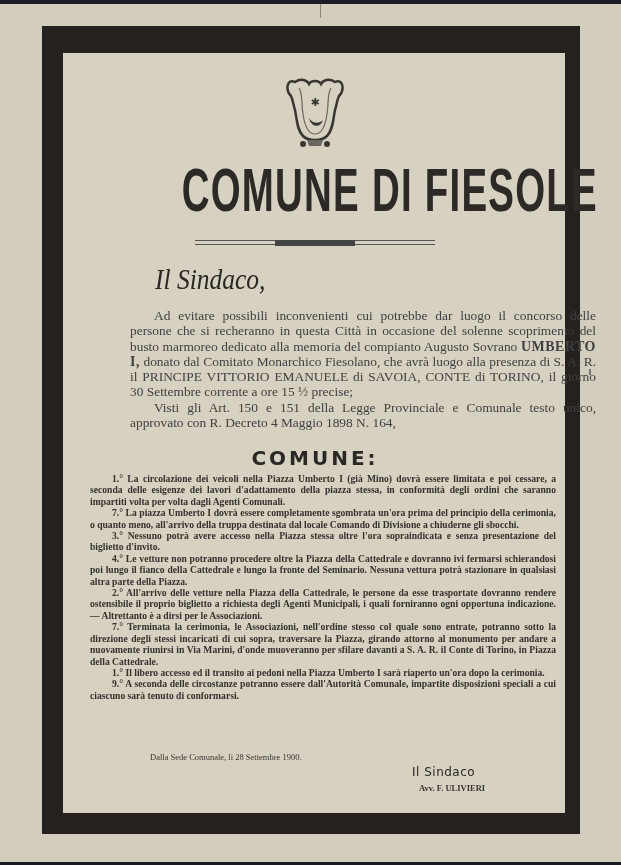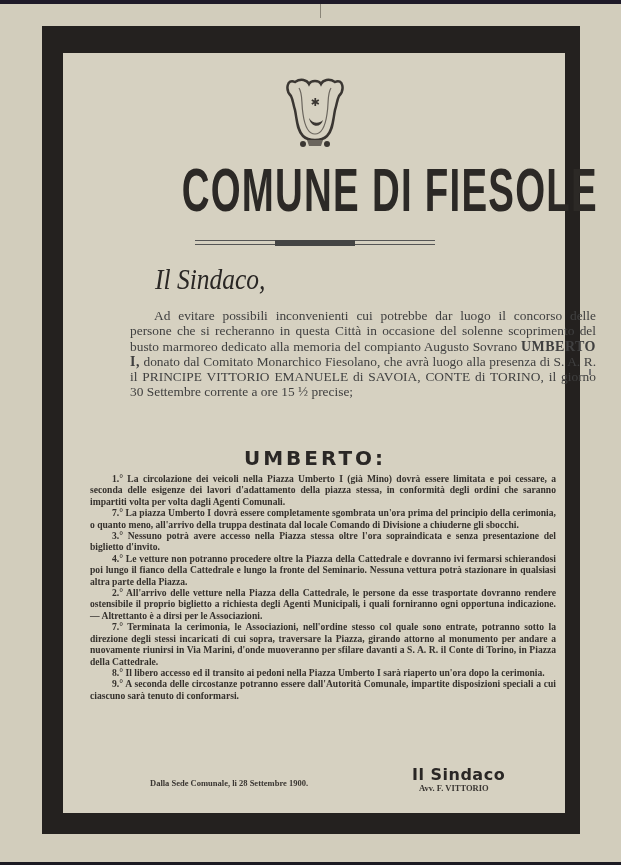--- a/index.html
+++ b/index.html
@@ -51,27 +51,26 @@
       letter-spacing: 3px; color: #2a2725;
     }
     .orders {
       position: absolute; left: 82px; top: 473px; width: 466px;
       font-family: "Liberation Serif", serif; font-weight: bold; font-size: 9.6px;
       line-height: 11.4px; color: #35312d; text-align: justify; margin-left: 8px;
     }
     .orders p { margin: 0 0 0 0; text-indent: 22px; }
     .dateline {
       position: absolute; left: 150px; top: 752px;
-      font-family: "Liberation Serif", serif; font-weight: bold; font-size: 8.5px;
+      font-family: "Liberation Serif", serif; font-weight: normal; font-size: 8.5px;
       color: #3a3632;
-      margin-top: 26px;
     }
     .sig-title {
       position: absolute; left: 412px; top: 765px;
-      font-family: "DejaVu Sans", sans-serif; font-weight: bold; font-size: 16px;
+      font-family: "DejaVu Sans", sans-serif; font-weight: normal; font-size: 12px;
       color: #2a2725; letter-spacing: 0.5px;
     }
     .sig-name {
       position: absolute; left: 419px; top: 783px;
       font-family: "Liberation Serif", serif; font-weight: bold; font-size: 8.5px;
       color: #3a3632;
     }
     .mark { position: absolute; left: 589px; top: 369px; width: 2px; height: 6px; background: #777; }
     .fold { position: absolute; left: 320px; top: 0px; width: 1px; height: 14px; background: #8a8578; }
   </style>
@@ -101,32 +100,33 @@
 <div class="rule">
   <div class="l1"></div>
     <div class="l2"></div>
     <div class="mid"></div>
 </div>
 
 <div class="sindaco">Il Sindaco,</div>
 
 <div class="intro">
   <p><span>Ad evitare possibili inconvenienti cui potrebbe dar luogo il concorso delle persone che si recheranno in questa Città in occasione del solenne scoprimento del busto marmoreo dedicato alla memoria del compianto Augusto Sovrano </span><b>UMBERTO I,</b><span> donato dal Comitato Monarchico Fiesolano, che avrà luogo alla presenza di S. A. R. il PRINCIPE VITTORIO EMANUELE di SAVOIA, CONTE di TORINO, il giorno 30 Settembre corrente a ore 15 ½ precise;</span></p>
+  <p>Visti gli Art. 150 e 151 della Legge Provinciale e Comunale testo unico, approvato con R. Decreto 4 Maggio 1898 N. 164,</p>
 </div>
 
-<div class="ordina">UMBERTO:</div>
+<div class="ordina">COMUNE:</div>
 
 <div class="orders">
   <p>1.° La circolazione dei veicoli nella Piazza Umberto I (già Mino) dovrà essere limitata e poi cessare, a seconda delle esigenze dei lavori d'adattamento della piazza stessa, in conformità degli ordini che saranno impartiti volta per volta dagli Agenti Comunali.</p>
   <p>7.° La piazza Umberto I dovrà essere completamente sgombrata un'ora prima del principio della cerimonia, o quanto meno, all'arrivo della truppa destinata dal locale Comando di Divisione a chiuderne gli sbocchi.</p>
   <p>3.° Nessuno potrà avere accesso nella Piazza stessa oltre l'ora sopraindicata e senza presentazione del biglietto d'invito.</p>
   <p>4.° Le vetture non potranno procedere oltre la Piazza della Cattedrale e dovranno ivi fermarsi schierandosi poi lungo il fianco della Cattedrale e lungo la fronte del Seminario. Nessuna vettura potrà stazionare in qualsiasi altra parte della Piazza.</p>
   <p>2.° All'arrivo delle vetture nella Piazza della Cattedrale, le persone da esse trasportate dovranno rendere ostensibile il proprio biglietto a richiesta degli Agenti Municipali, i quali forniranno ogni opportuna indicazione. — Altrettanto è a dirsi per le Associazioni.</p>
   <p>7.° Terminata la cerimonia, le Associazioni, nell'ordine stesso col quale sono entrate, potranno sotto la direzione degli stessi incaricati di cui sopra, traversare la Piazza, girando attorno al monumento per andare a nuovamente riunirsi in Via Marini, d'onde muoveranno per sfilare davanti a S. A. R. il Conte di Torino, in Piazza della Cattedrale.</p>
-  <p>8.° Il libero accesso ed il transito ai pedoni nella Piazza Umberto I sarà riaperto un'ora dopo la cerimonia.</p>
+  <p>1.° Il libero accesso ed il transito ai pedoni nella Piazza Umberto I sarà riaperto un'ora dopo la cerimonia.</p>
   <p>9.° A seconda delle circostanze potranno essere dall'Autorità Comunale, impartite disposizioni speciali a cui ciascuno sarà tenuto di conformarsi.</p>
 </div>
 
 <div class="dateline">Dalla Sede Comunale, li 28 Settembre 1900.</div>
 <div class="sig-title">Il Sindaco</div>
-<div class="sig-name">Avv. F. VITTORIO</div>
+<div class="sig-name">Avv. F. ULIVIERI</div>
 
 <div class="bottombar"></div>
 
 </body></html>

